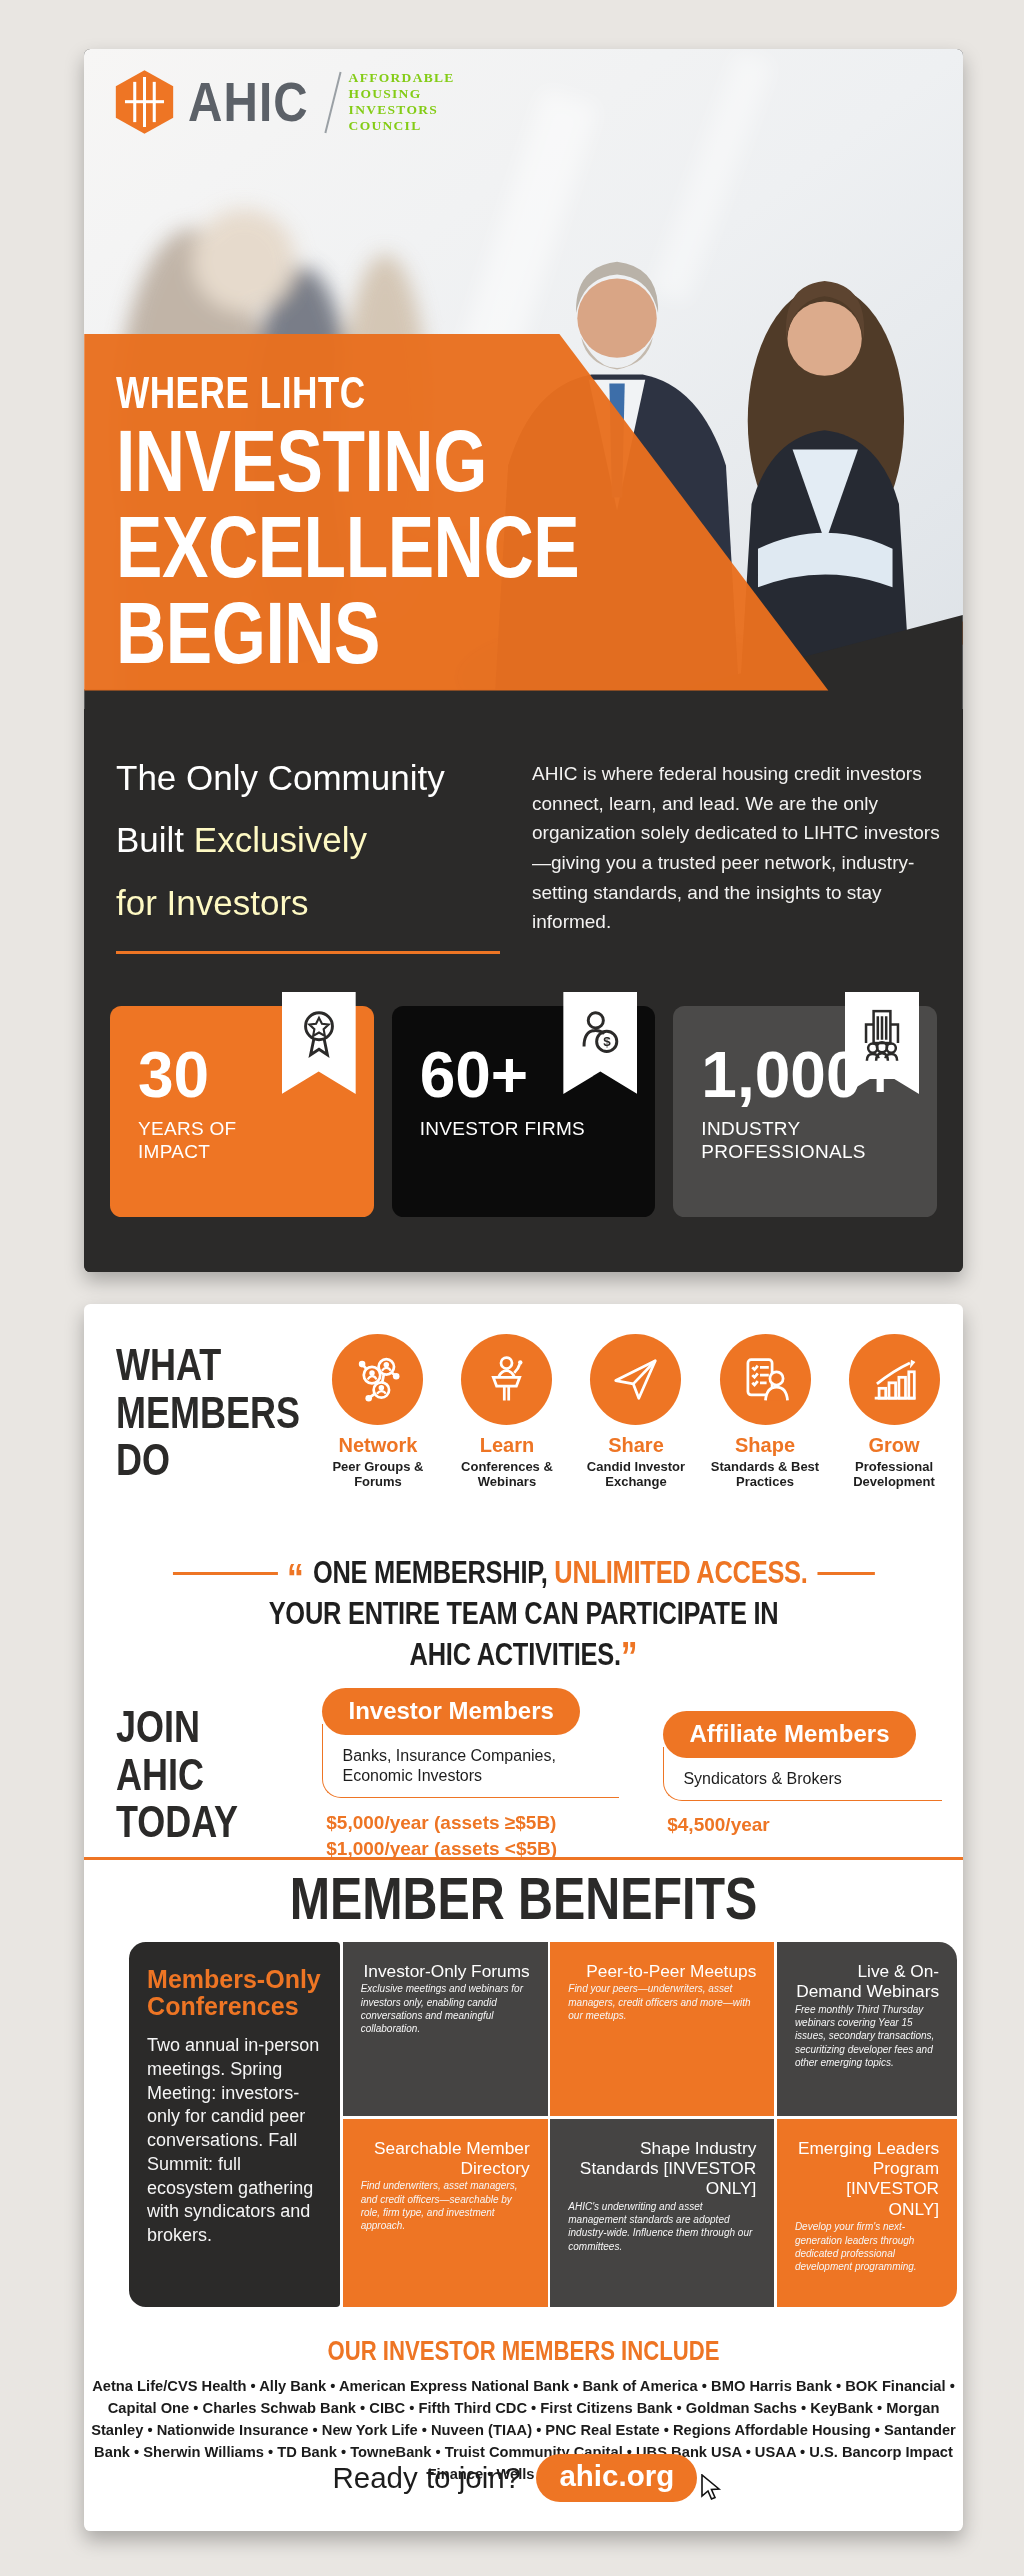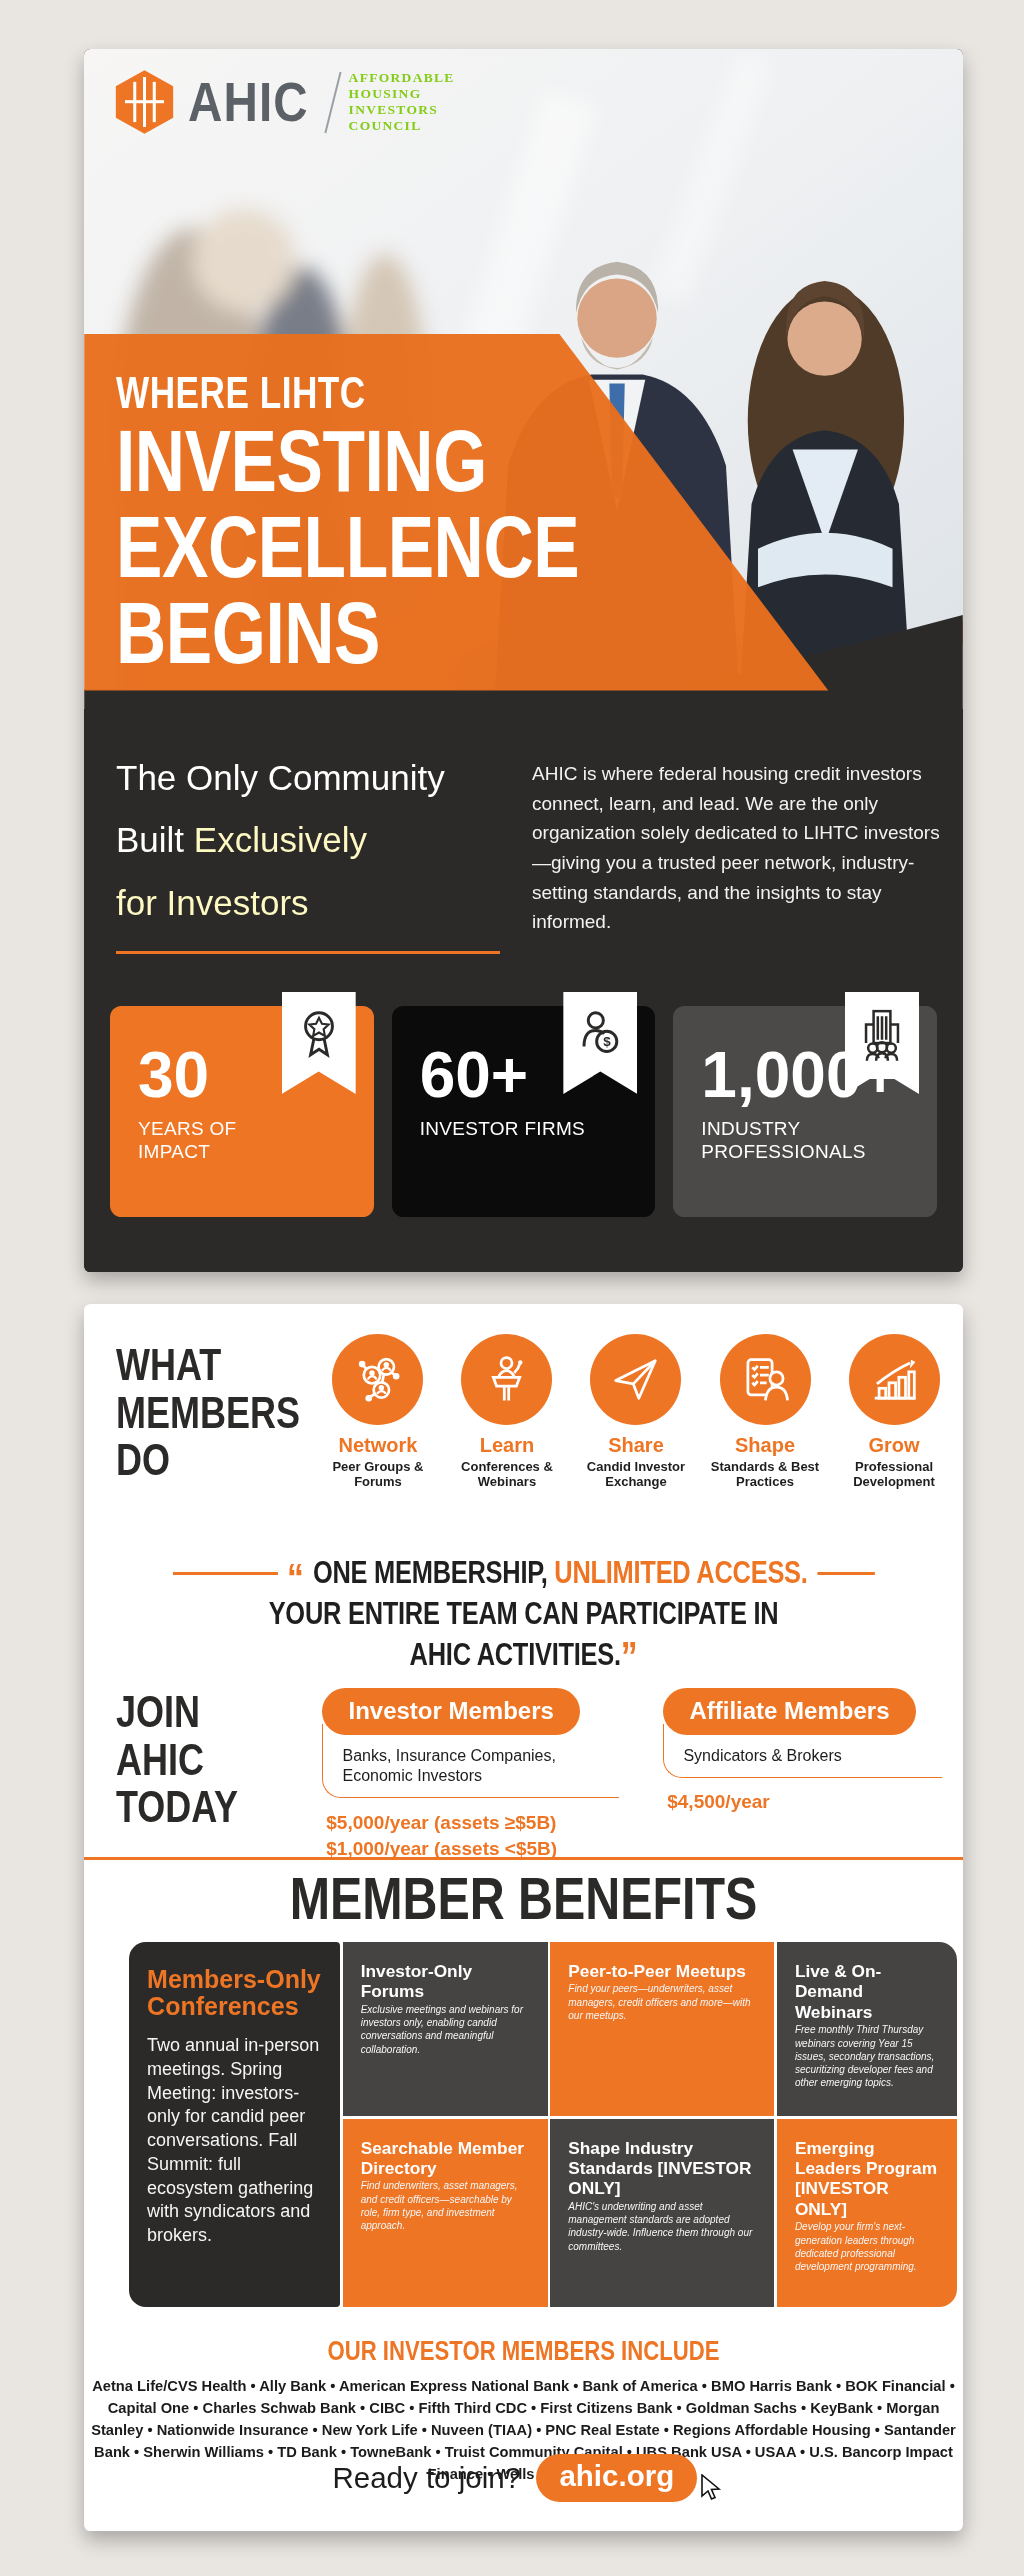--- a/index.html
+++ b/index.html
@@ -64,21 +64,21 @@
   .do-desc { margin-top:2.6px; color:#1e1e1e; font-weight:700; font-size:13px; line-height:1.18; }
 
   .quote { position:absolute; left:0; top:249px; width:100%; text-align:center;
            font-weight:800; font-size:31px; line-height:1.32; color:#1f1f1f; letter-spacing:-0.3px; }
   .quote .orange { color:#EE7524; }
   .quote-line1 { display:flex; align-items:center; justify-content:center; gap:11.5px; }
   .qdash { height:3.2px; background:#EE7524; display:inline-block; }
   .qdash.l { width:128px; } .qdash.r { width:70px; }
   .qmark { color:#EE7524; font-size:41px; font-weight:800; line-height:.4; position:relative; top:5.1px; }
 
-  .join { position:absolute; left:32px; top:384px; width:826px; display:flex; }
+  .join { position:absolute; left:32px; top:384px; width:826px; display:flex;align-items:center; }
   .join-title { width:199px; font-size:45px; font-weight:800; line-height:1.06; color:#2b2a29; }
   .mem-col { position:relative; }
   .mem-col.inv { width:307px; margin-left:14px; }
   .mem-col.aff { width:288px; margin-left:44px; }
   .mem-pill { display:inline-block; background:#EE7524; color:#fff; font-weight:800; font-size:24px;
               padding:9px 26px 10.2px; border-radius:29.5px; position:relative; z-index:2; }
   .mem-box { margin-top:-11.5px; border-left:1.9px solid #EE7524; border-bottom:1.9px solid #EE7524;
              border-bottom-left-radius:19px; padding:22px 5.1px 10.2px 19px; font-size:16px; color:#1d1d1d;
              line-height:1.3; width:100%; }
   .mem-price { margin-top:11.5px; margin-left:3.8px; color:#EE7524; font-weight:800; font-size:19px; line-height:1.35; }
@@ -90,21 +90,21 @@
                    display:grid; grid-template-columns:211px 205px 224px 1fr;
                    grid-template-rows:174px 1fr; gap:2.6px;padding-left:40px; }
   .feature-card { grid-row:1 / 3; background:#2b2a29; border-radius:16.7px 3.8px 3.8px 16.7px; padding:24px 18px; }
   .feature-title { color:#EE7524; font-weight:800; font-size:25px; line-height:1.08; }
   .feature-body { color:#f5f5f5; font-size:18px; line-height:1.32; margin-top:14px; }
   .bcell { padding:19px 18px; color:#fff; }
   .bcell.dark { background:#454443; }
   .bcell.orange { background:#EE7524; }
   .bcell.tr { border-top-right-radius:18px; }
   .bcell.br { border-bottom-right-radius:18px; }
-  .bcell-title { font-weight:700; font-size:17.3px; line-height:1.18; }
+  .bcell-title { font-weight:400; font-size:17.3px; line-height:1.18;text-align:right; }
   .bcell-body { font-size:10px; line-height:1.33; margin-top:1px; color:#f6f6f6;font-style:italic; }
 
   .members-title { position:absolute; left:0; top:1032px; width:100%; text-align:center;
                    color:#EE7524; font-weight:800; font-size:27px; }
   .members-list { position:absolute; left:50%; transform:translateX(-50%); top:1071px; width:865px;
                   text-align:center; font-size:14.7px; font-weight:700; color:#1b1b1b; line-height:1.5; }
 
   .cta { position:absolute; left:0; top:1150px; width:100%; display:flex; align-items:center;
          justify-content:center; gap:15.4px; }
   .cta-q { font-size:29.5px; color:#1d1d1d; }

